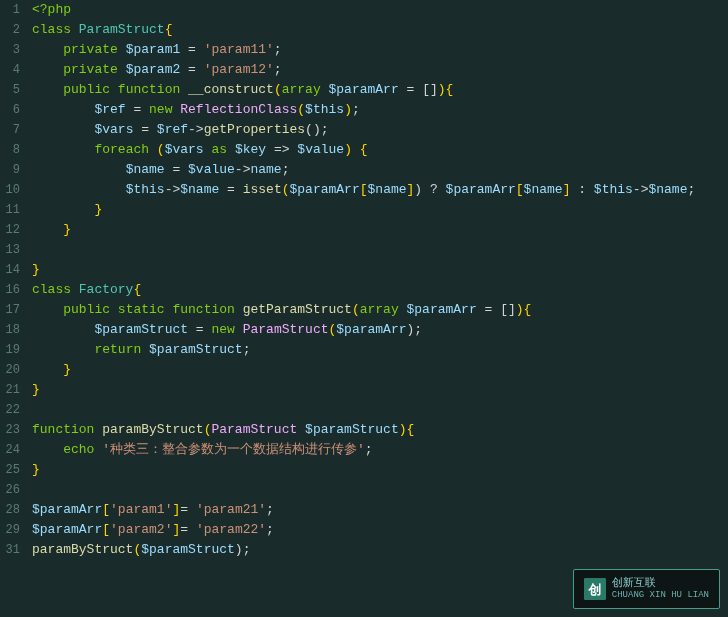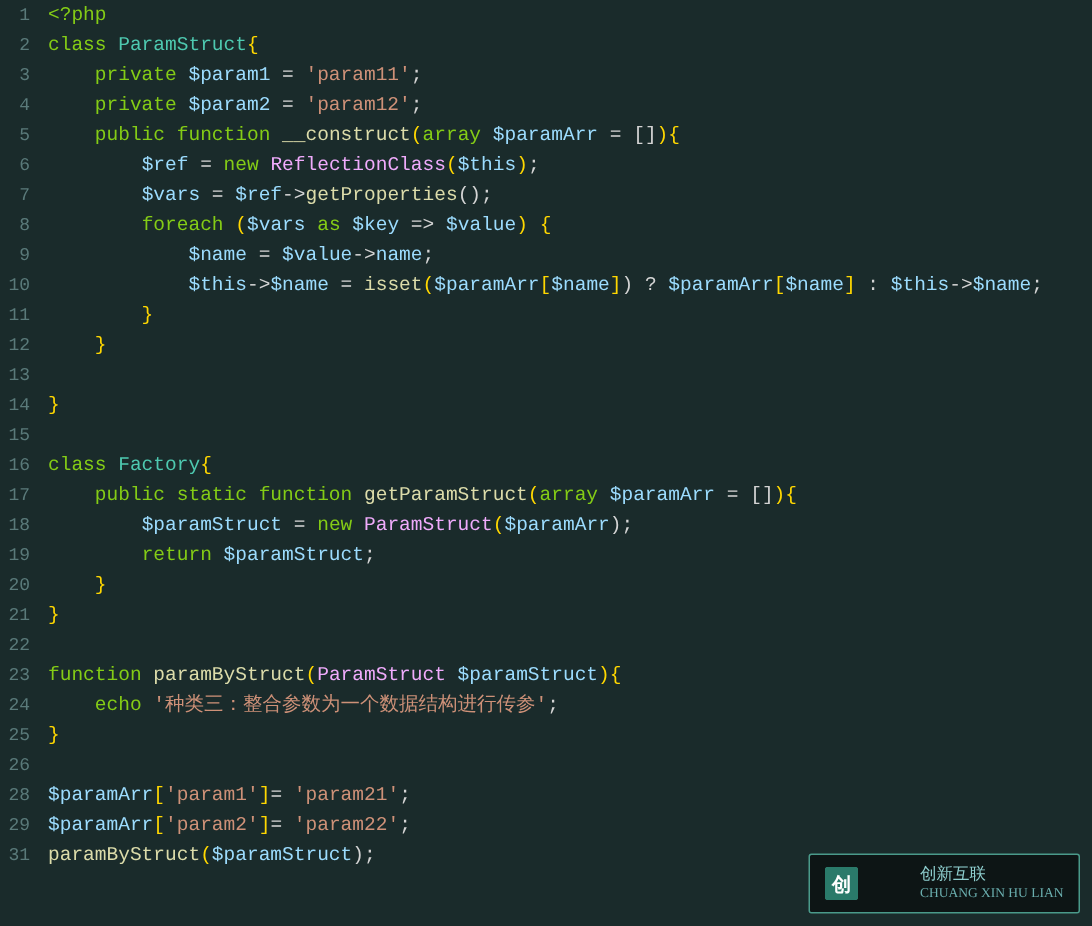--- a/index.html
+++ b/index.html
@@ -80,24 +80,23 @@
       display: flex;
       align-items: center;
       justify-content: center;
       font-size: 14px;
       color: white;
       border-radius: 2px;
     }
 
     .watermark-text {
       color: #8ecece;
-      font-family: Liberation Serif, serif;
+      font-family: Liberation Mono, monospace;
       font-size: 11px;
       line-height: 1.3;
-      margin-left: 35px;
     }
   </style>
 </head>
 <body>
 
 <div class="code-container">
   <div id="code-lines">
       <div class="line-row">
         <span class="line-num">1</span>
         <span class="line-code"><span class="kw">&lt;?php</span></span>
@@ -146,24 +145,20 @@
         <span class="line-num">12</span>
         <span class="line-code"><span class="brkt">    }</span></span>
       </div>
       <div class="line-row">
         <span class="line-num">13</span>
         <span class="line-code"> </span>
       </div>
       <div class="line-row">
         <span class="line-num">14</span>
         <span class="line-code"><span class="brkt">}</span></span>
-      </div>
-      <div class="line-row">
-        <span class="line-num">15</span>
-        <span class="line-code"> </span>
       </div>
       <div class="line-row">
         <span class="line-num">16</span>
         <span class="line-code"><span class="kw">class </span><span class="cls">Factory</span><span class="brkt">{</span></span>
       </div>
       <div class="line-row">
         <span class="line-num">17</span>
         <span class="line-code"><span class="kw">    public </span><span class="kw">static </span><span class="kw">function </span><span class="fn">getParamStruct</span><span class="brkt">(</span><span class="kw">array </span><span class="var">$paramArr</span><span class="op"> = </span><span class="punct">[]</span><span class="brkt">)</span><span class="brkt">{</span></span>
       </div>
       <div class="line-row">

